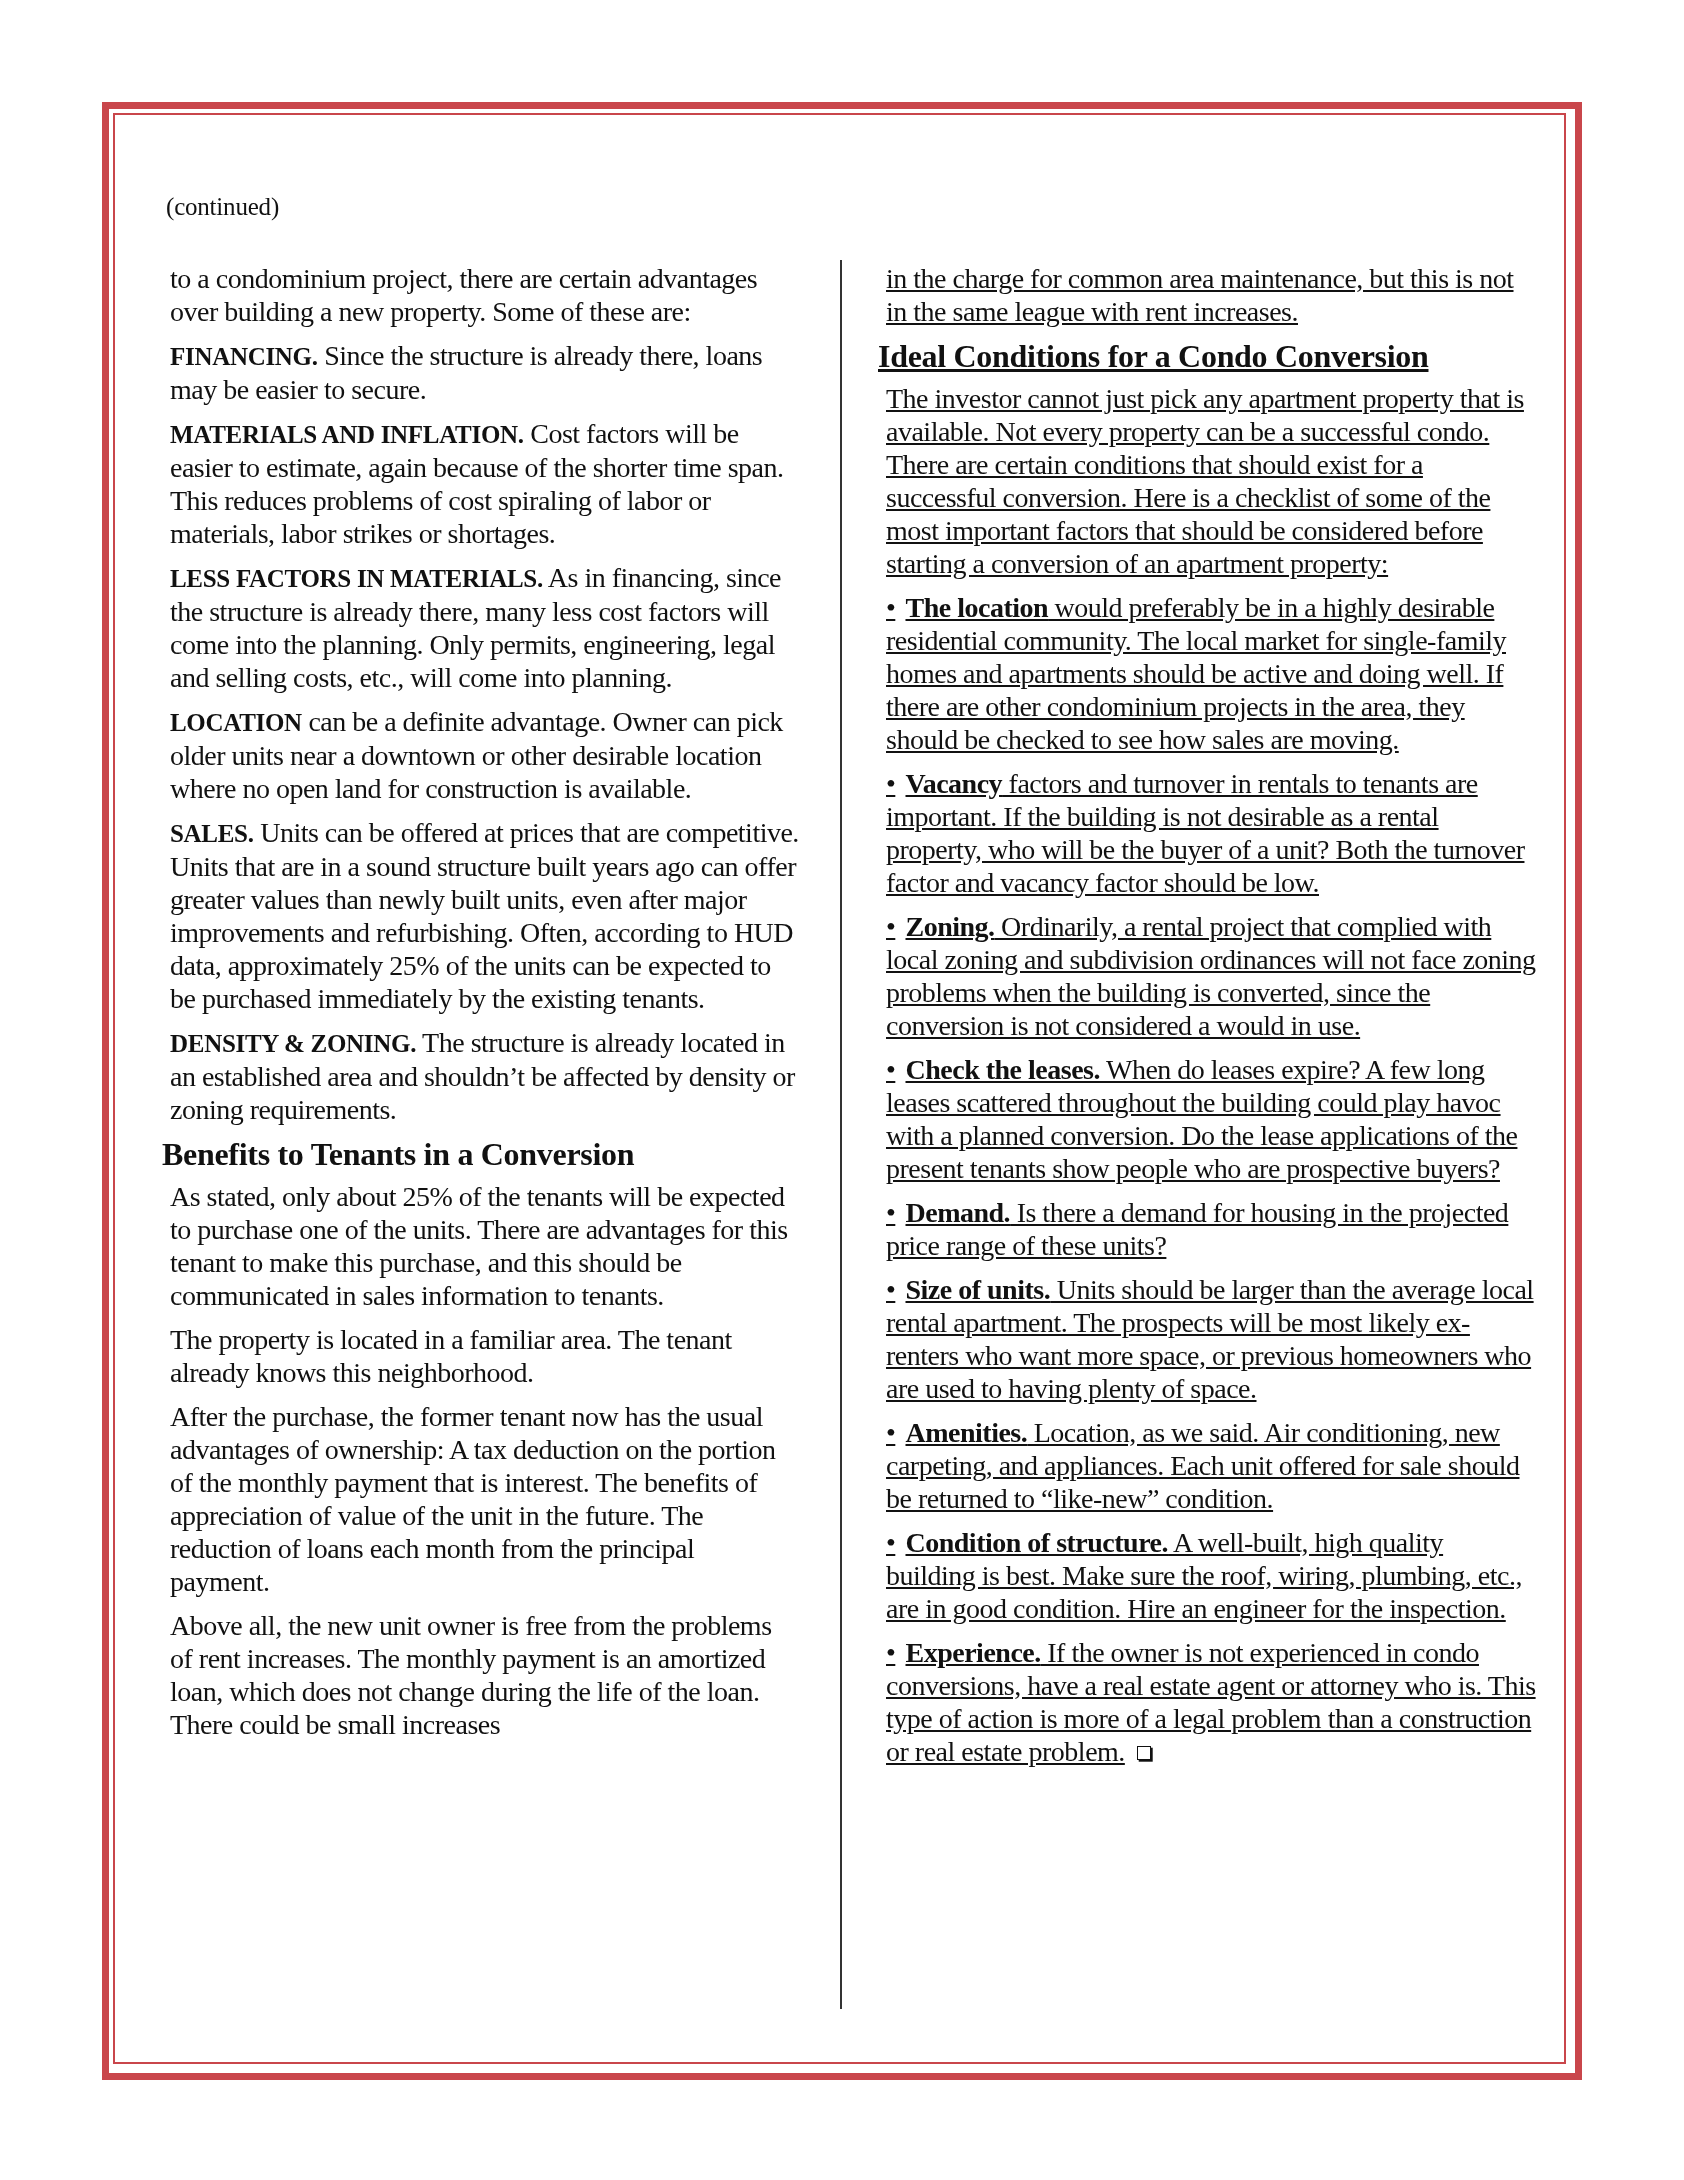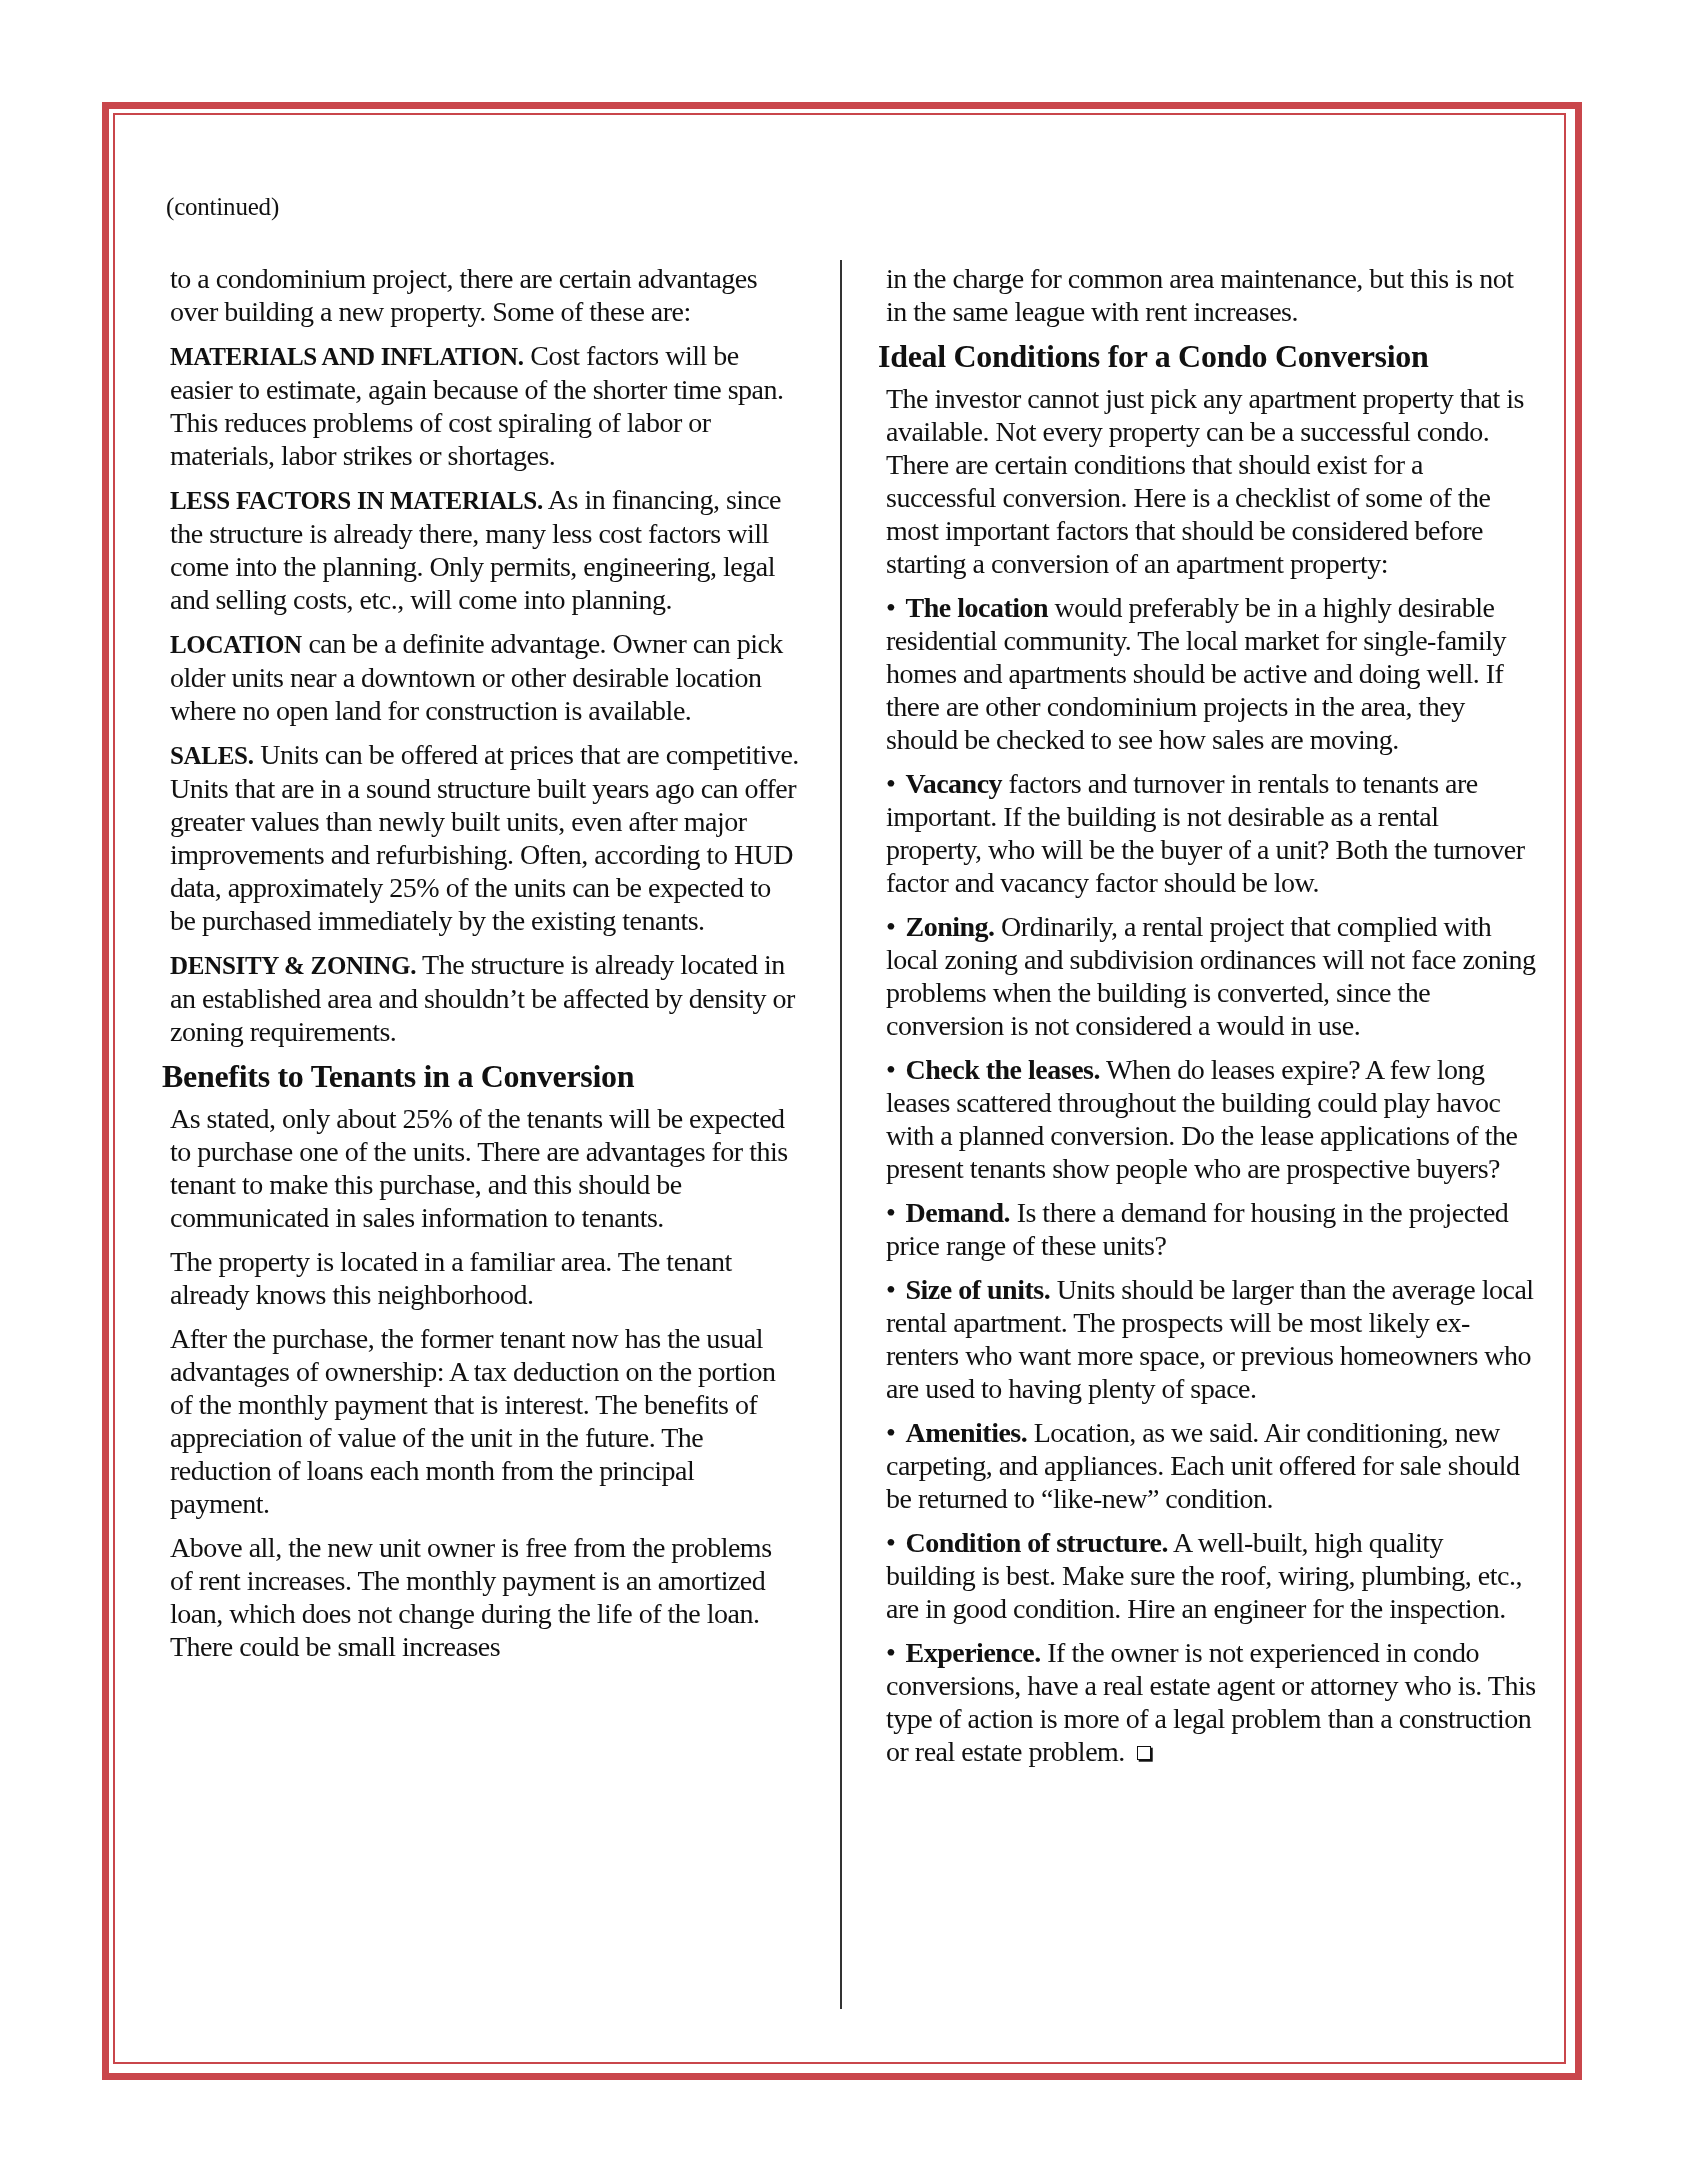--- a/index.html
+++ b/index.html
@@ -5,41 +5,42 @@
   html, body { margin:0; padding:0; background:#ffffff; }
   body { width:1685px; height:2181px; position:relative; overflow:hidden;
          font-family:"Liberation Serif", serif; color:#111111; }
   .frame-outer { position:absolute; left:102px; top:102px; width:1466px; height:1964px;
                  border:7.7px solid #c9464b; }
   .frame-inner { position:absolute; left:113px; top:113px; width:1449px; height:1947px;
                  border:2.6px solid #c9464b; }
   .continued { position:absolute; left:166px; top:193px; font-size:25px; letter-spacing:-0.2px; }
   .col { position:absolute; top:262px; font-size:28px; line-height:33px; letter-spacing:-0.5px; }
   .col-left { left:162px; width:637px; }
-  .col-right { left:878px; width:658px; }
+  .col-right { left:878px; width:658px;text-decoration:underline; }
   .divider { position:absolute; left:840px; top:260px; width:1.7px; height:1749px; background:#333333; }
   p { margin:0 0 11px 8px; }
   h2 { margin:0 0 8.5px 0; font-size:32px; line-height:34px; font-weight:bold; letter-spacing:-0.3px; }
   b { font-weight:bold; }
   .lead-caps { font-size:25px; letter-spacing:-0.3px; }
   .bullet { margin-right:10.2px; }
   .end-mark { display:inline-block; width:12px; height:12px; border:1.7px solid #111; margin-left:12px;
               box-shadow:1.7px 1.7px 0 #111; vertical-align:0.9px; }
 </style>
 </head>
 <body>
 
 <div class="frame-outer"></div>
 <div class="frame-inner"></div>
 
 <div class="continued">(continued)</div>
 
 <div class="col col-left">
   <p>to a condominium project, there are certain advantages over building a new property. Some of these are:</p>
 
+  <p><b class="lead-caps">FINANCING.</b><span> Since the structure is already there, loans may be easier to secure.</span></p>
   <p><b class="lead-caps">MATERIALS AND INFLATION.</b><span> Cost factors will be easier to estimate, again because of the shorter time span. This reduces problems of cost spiraling of labor or materials, labor strikes or shortages.</span></p>
   <p><b class="lead-caps">LESS FACTORS IN MATERIALS.</b><span> As in financing, since the structure is already there, many less cost factors will come into the planning. Only permits, engineering, legal and selling costs, etc., will come into planning.</span></p>
   <p><b class="lead-caps">LOCATION</b><span> can be a definite advantage. Owner can pick older units near a downtown or other desirable location where no open land for construction is available.</span></p>
   <p><b class="lead-caps">SALES.</b><span> Units can be offered at prices that are competitive. Units that are in a sound structure built years ago can offer greater values than newly built units, even after major improvements and refurbishing. Often, according to HUD data, approximately 25% of the units can be expected to be purchased immediately by the existing tenants.</span></p>
   <p><b class="lead-caps">DENSITY &amp; ZONING.</b><span> The structure is already located in an established area and shouldn’t be affected by density or zoning requirements.</span></p>
 
   <h2>Benefits to Tenants in a Conversion</h2>
   <p>As stated, only about 25% of the tenants will be expected to purchase one of the units. There are advantages for this tenant to make this purchase, and this should be communicated in sales information to tenants.</p>
   <p>The property is located in a familiar area. The tenant already knows this neighborhood.</p>
   <p>After the purchase, the former tenant now has the usual advantages of ownership: A tax deduction on the portion of the monthly payment that is interest. The benefits of appreciation of value of the unit in the future. The reduction of loans each month from the principal payment.</p>

